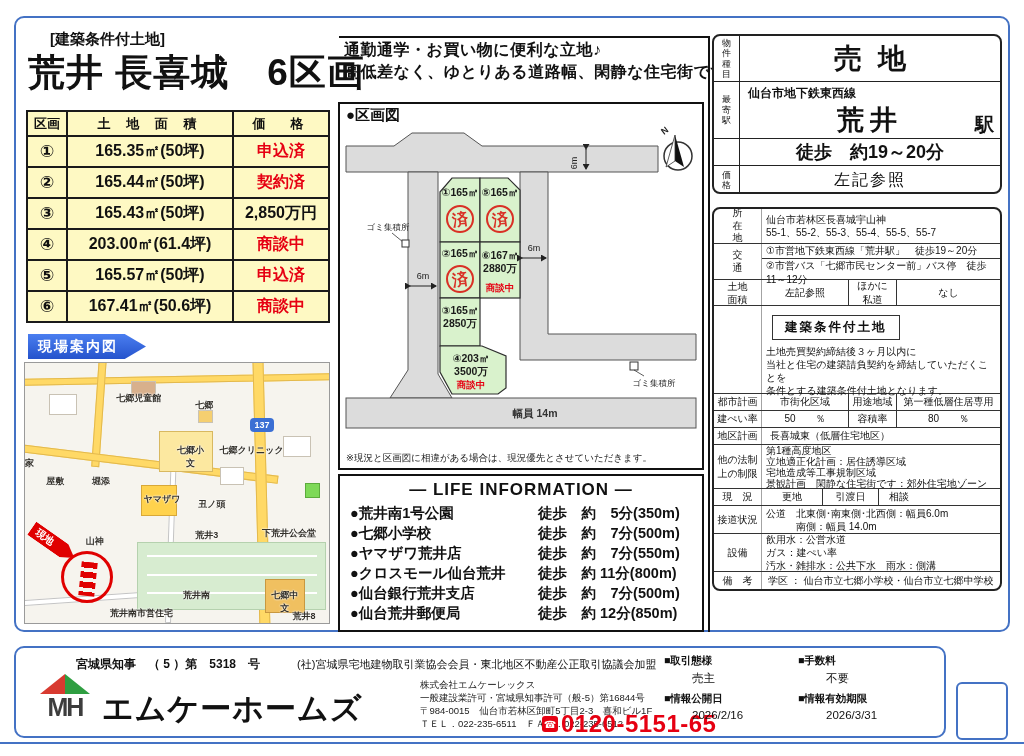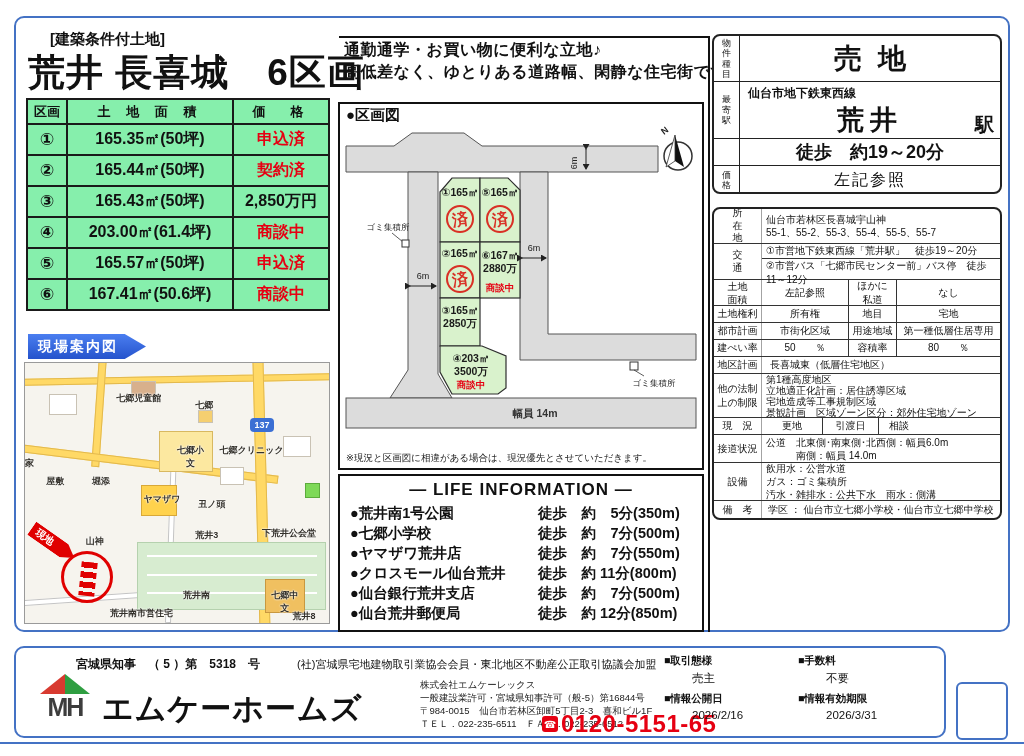--- a/index.html
+++ b/index.html
@@ -16,21 +16,21 @@
     border:2px solid #4472c4; border-radius:6px; }
   #bottom-rule { position:absolute; left:0; top:742px; width:1024px; height:2px; background:#4472c4; }
 
   .h-rule { position:absolute; left:323px; top:18px; width:371px; height:2px; background:#111; }
   .v-rule { position:absolute; left:692px; top:18px; width:2px; height:596px; background:#111; }
 
   
   .tag { position:absolute; left:14px; top:12px; font-size:15px; font-weight:bold;margin-left:20px; }
   .big-title { position:absolute; left:12px; top:30px; font-size:37px; font-weight:bold; letter-spacing:1px; }
 
-  table.price { position:absolute; left:10px; top:80px; border-collapse:collapse; background:#86efac; }
+  table.price { position:absolute; left:10px; top:92px; border-collapse:collapse; background:#fef9c3; }
   table.price th, table.price td { border:2px solid #1a1a1a; text-align:center; vertical-align:middle; }
   table.price th { font-size:13px; font-weight:bold; height:25px; }
   table.price th.sp { letter-spacing:6px; }
   table.price td { height:31px; font-weight:bold; }
   td.c-no { width:40px; font-size:17px; }
   td.c-area { width:166px; font-size:16px; }
   td.c-price { width:96px; font-size:16px; }
   .red { color:#e60012; }
 
   .map-banner { position:absolute; left:12px; top:316px; width:118px; height:25px;
@@ -380,25 +380,28 @@
       <div class="drow h26">
         <div class="dlab">
             <span class="stack2">土地面積</span>
           </div>
         <div class="dcell" style="width:86px;">左記参照</div>
         <div class="dcell bl" style="width:48px;">
             <span style="width:34px;word-break:break-all;">ほかに私道</span>
           </div>
         <div class="dcell bl dfill">なし</div>
       </div>
-      <div class="drow h16">
-        <div class="dlab">土地権利</div>
-        <div class="dcell" style="width:86px;">所有権</div>
-        <div class="dcell bl" style="width:48px;">地目</div>
-        <div class="dcell bl dfill">宅地</div>
+      <div class="drow h88">
+        <div class="dlab"></div>
+        <div class="dcontent" style="justify-content:flex-start;">
+          <span class="badge">建築条件付土地</span>
+          <div class="dline">土地売買契約締結後３ヶ月以内に</div>
+          <div class="dline">当社と住宅の建築請負契約を締結していただくことを</div>
+          <div class="dline">条件とする建築条件付土地となります。</div>
+        </div>
       </div>
       <div class="drow h16">
         <div class="dlab">都市計画</div>
         <div class="dcell" style="width:86px;">市街化区域</div>
         <div class="dcell bl" style="width:48px;">用途地域</div>
         <div class="dcell bl dfill">第一種低層住居専用</div>
       </div>
       <div class="drow h16">
         <div class="dlab">建ぺい率</div>
         <div class="dcell" style="width:86px;">50　　％</div>
@@ -408,41 +411,41 @@
       <div class="drow h16">
         <div class="dlab">地区計画</div>
         <div class="dcell dfill" style="justify-content:flex-start;padding-left:8px;">長喜城東（低層住宅地区）</div>
       </div>
       <div class="drow h44">
         <div class="dlab">他の法制上の制限</div>
         <div class="dcontent">
           <div class="dline" style="line-height:11px;">第1種高度地区</div>
           <div class="dline" style="line-height:11px;">立地適正化計画：居住誘導区域</div>
           <div class="dline" style="line-height:11px;">宅地造成等工事規制区域</div>
-          <div class="dline" style="line-height:11px;">景観計画　区域ゾーン区分：郊外住宅地ゾーン</div>
+          <div class="dline" style="line-height:11px;">景観計画　閑静な住宅街です：郊外住宅地ゾーン</div>
         </div>
       </div>
       <div class="drow h16">
         <div class="dlab">現　況</div>
         <div class="dcell" style="width:60px;">更地</div>
         <div class="dcell bl" style="width:56px;">引渡日</div>
         <div class="dcell bl dfill" style="justify-content:flex-start;padding-left:10px;">相談</div>
       </div>
       <div class="drow h28">
         <div class="dlab">接道状況</div>
         <div class="dcontent">
           <div class="dline">公道　北東側･南東側･北西側：幅員6.0m</div>
           <div class="dline">　　　南側：幅員 14.0m</div>
         </div>
       </div>
       <div class="drow h36b">
         <div class="dlab">設備</div>
         <div class="dcontent">
           <div class="dline">飲用水：公営水道</div>
-          <div class="dline">ガス：ゴミ集積所</div>
+          <div class="dline">ガス：建ぺい率</div>
           <div class="dline">汚水・雑排水：公共下水　雨水：側溝</div>
         </div>
       </div>
       <div class="drow h18">
         <div class="dlab">備　考</div>
         <div class="dcell dfill" style="justify-content:flex-start;padding-left:6px;">学区 ： 仙台市立七郷小学校・仙台市立七郷中学校</div>
       </div>
     </div>
   </div>
 

